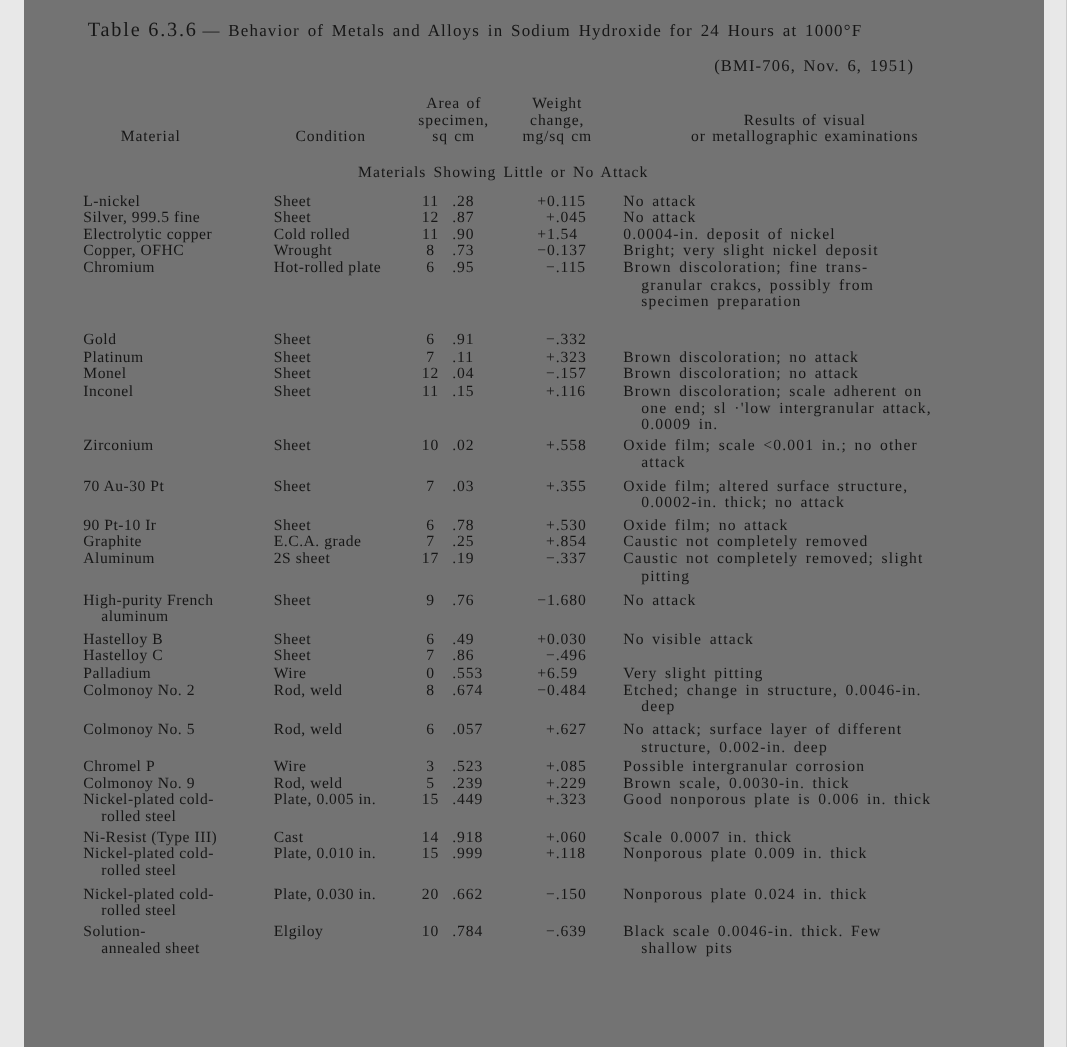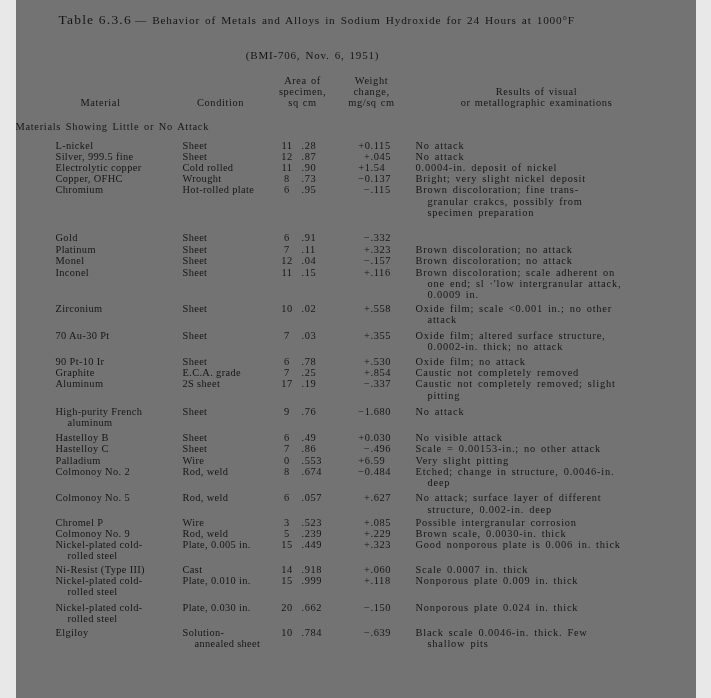--- a/index.html
+++ b/index.html
@@ -13,38 +13,38 @@
     line-height:11.2px;
     letter-spacing:0.45px;
     overflow:hidden;
     margin:0 auto;
   }
   
   .title-line { padding-top:14px; margin-left:43px; white-space:nowrap; }
   .t-label { font-size:13.5px; letter-spacing:1.2px; }
   .t-rest  { font-size:11.3px; letter-spacing:0.8px; word-spacing:1.5px; }
   .subtitle {
-    margin-top:24px; width:594px; text-align:center;
+    margin-top:12px; width:594px; text-align:right;
     font-size:11px; letter-spacing:0.8px; word-spacing:1.5px;
   }
   
   .colheads { position:relative; height:38px; margin-top:9px; }
   .ch {
     position:absolute; bottom:0; transform:translateX(-50%);
     text-align:center; white-space:pre-line;
     letter-spacing:0.6px; word-spacing:1px;
   }
   .ch-material  { left:85px;  }
   .ch-condition { left:205px; }
   .ch-area      { left:287px; }
   .ch-weight    { left:356px; }
   .ch-results   { left:521px; }
   
   .section-head {
-    margin-top:13px; width:640px; text-align:left;
+    margin-top:13px; width:640px; text-align:center;
     letter-spacing:0.7px; word-spacing:1.5px;font-family:Liberation Serif, serif;
   }
   
   #rows { margin-top:7px; }
   .row {
     display:grid;
     grid-template-columns:127px 90px 48px 75px auto;
     margin-left:40px; margin-right:18px;
   }
   .cell { white-space:pre-line; }
@@ -216,21 +216,20 @@
         <div class="cell cond">Sheet</div>
         <div class="cell area"><span class="ip">6</span><span class="fp">.49</span></div>
         <div class="cell wt"><span class="ip">+0</span><span class="fp">.030</span></div>
         <div class="cell res">No visible attack</div>
       </div>
       <div class="row">
         <div class="cell mat">Hastelloy C</div>
         <div class="cell cond">Sheet</div>
         <div class="cell area"><span class="ip">7</span><span class="fp">.86</span></div>
         <div class="cell wt"><span class="ip">−</span><span class="fp">.496</span></div>
-        <div class="cell res">Scale = 0.00153-in.; no other attack</div>
       </div>
       <div class="row">
         <div class="cell mat">Palladium</div>
         <div class="cell cond">Wire</div>
         <div class="cell area"><span class="ip">0</span><span class="fp">.553</span></div>
         <div class="cell wt"><span class="ip">+6</span><span class="fp">.59</span></div>
         <div class="cell res">Very slight pitting</div>
       </div>
       <div class="row">
         <div class="cell mat">Colmonoy No. 2</div>
@@ -287,23 +286,23 @@
       </div>
       <div class="row">
         <div class="cell mat">Nickel-plated cold-
 rolled steel</div>
         <div class="cell cond">Plate, 0.030 in.</div>
         <div class="cell area"><span class="ip">20</span><span class="fp">.662</span></div>
         <div class="cell wt"><span class="ip">−</span><span class="fp">.150</span></div>
         <div class="cell res">Nonporous plate 0.024 in. thick</div>
       </div>
       <div class="row">
-        <div class="cell mat">Elgiloy</div>
         <div class="cell cond">Solution-
 annealed sheet</div>
+        <div class="cell mat">Elgiloy</div>
         <div class="cell area"><span class="ip">10</span><span class="fp">.784</span></div>
         <div class="cell wt"><span class="ip">−</span><span class="fp">.639</span></div>
         <div class="cell res">Black scale 0.0046-in. thick. Few
 shallow pits</div>
       </div>
     </div>
 
 </div>
 
 </body></html>

